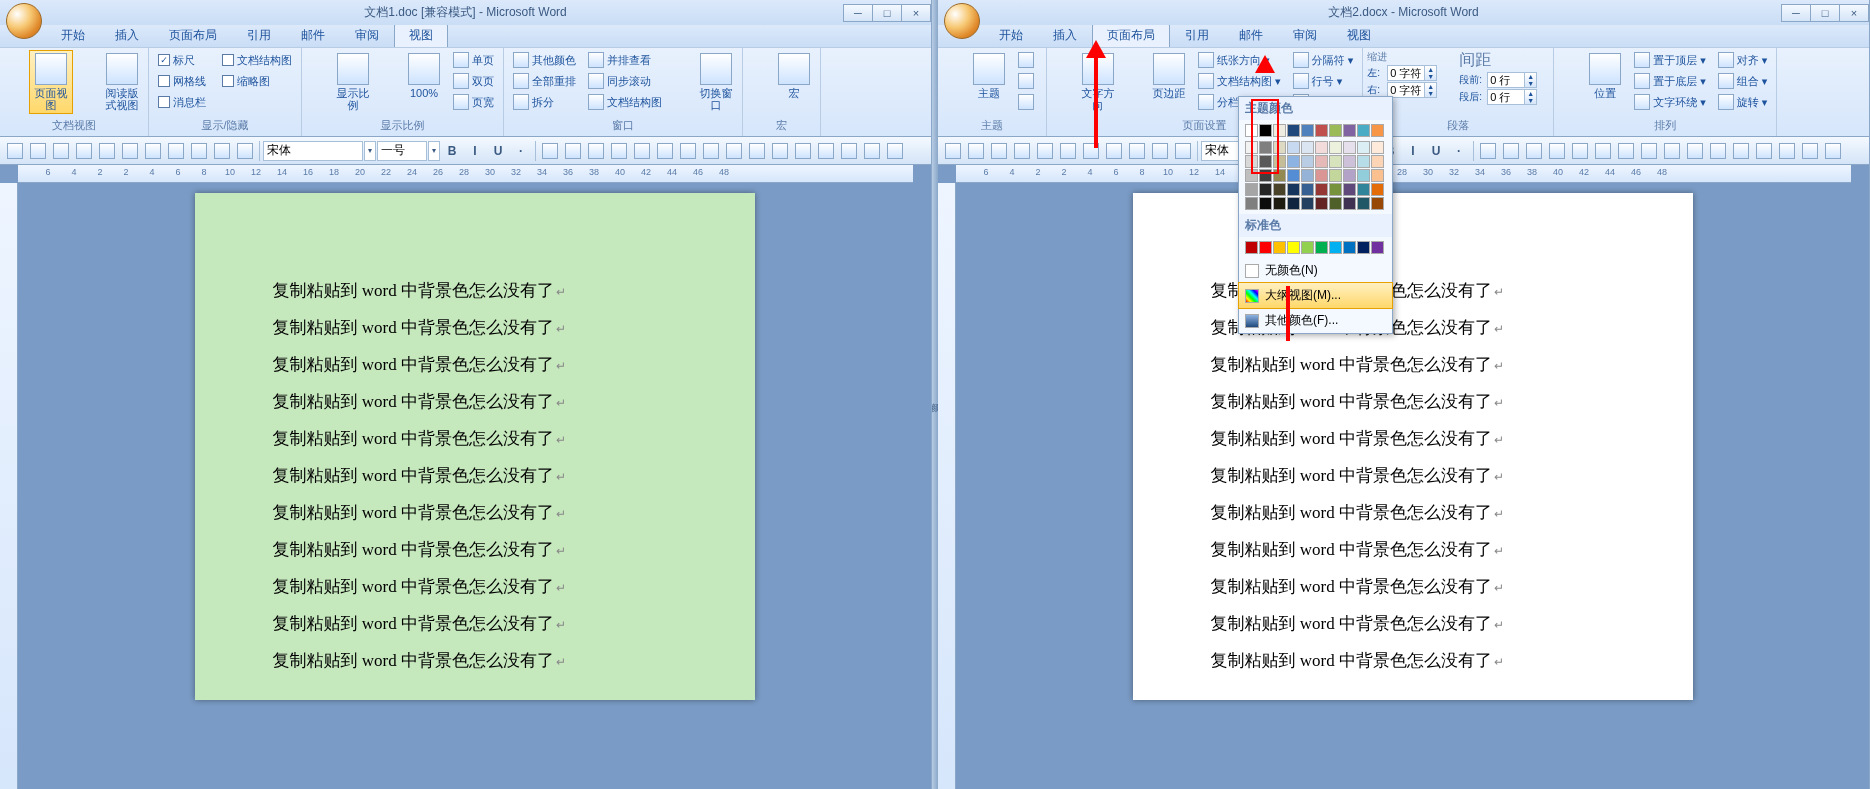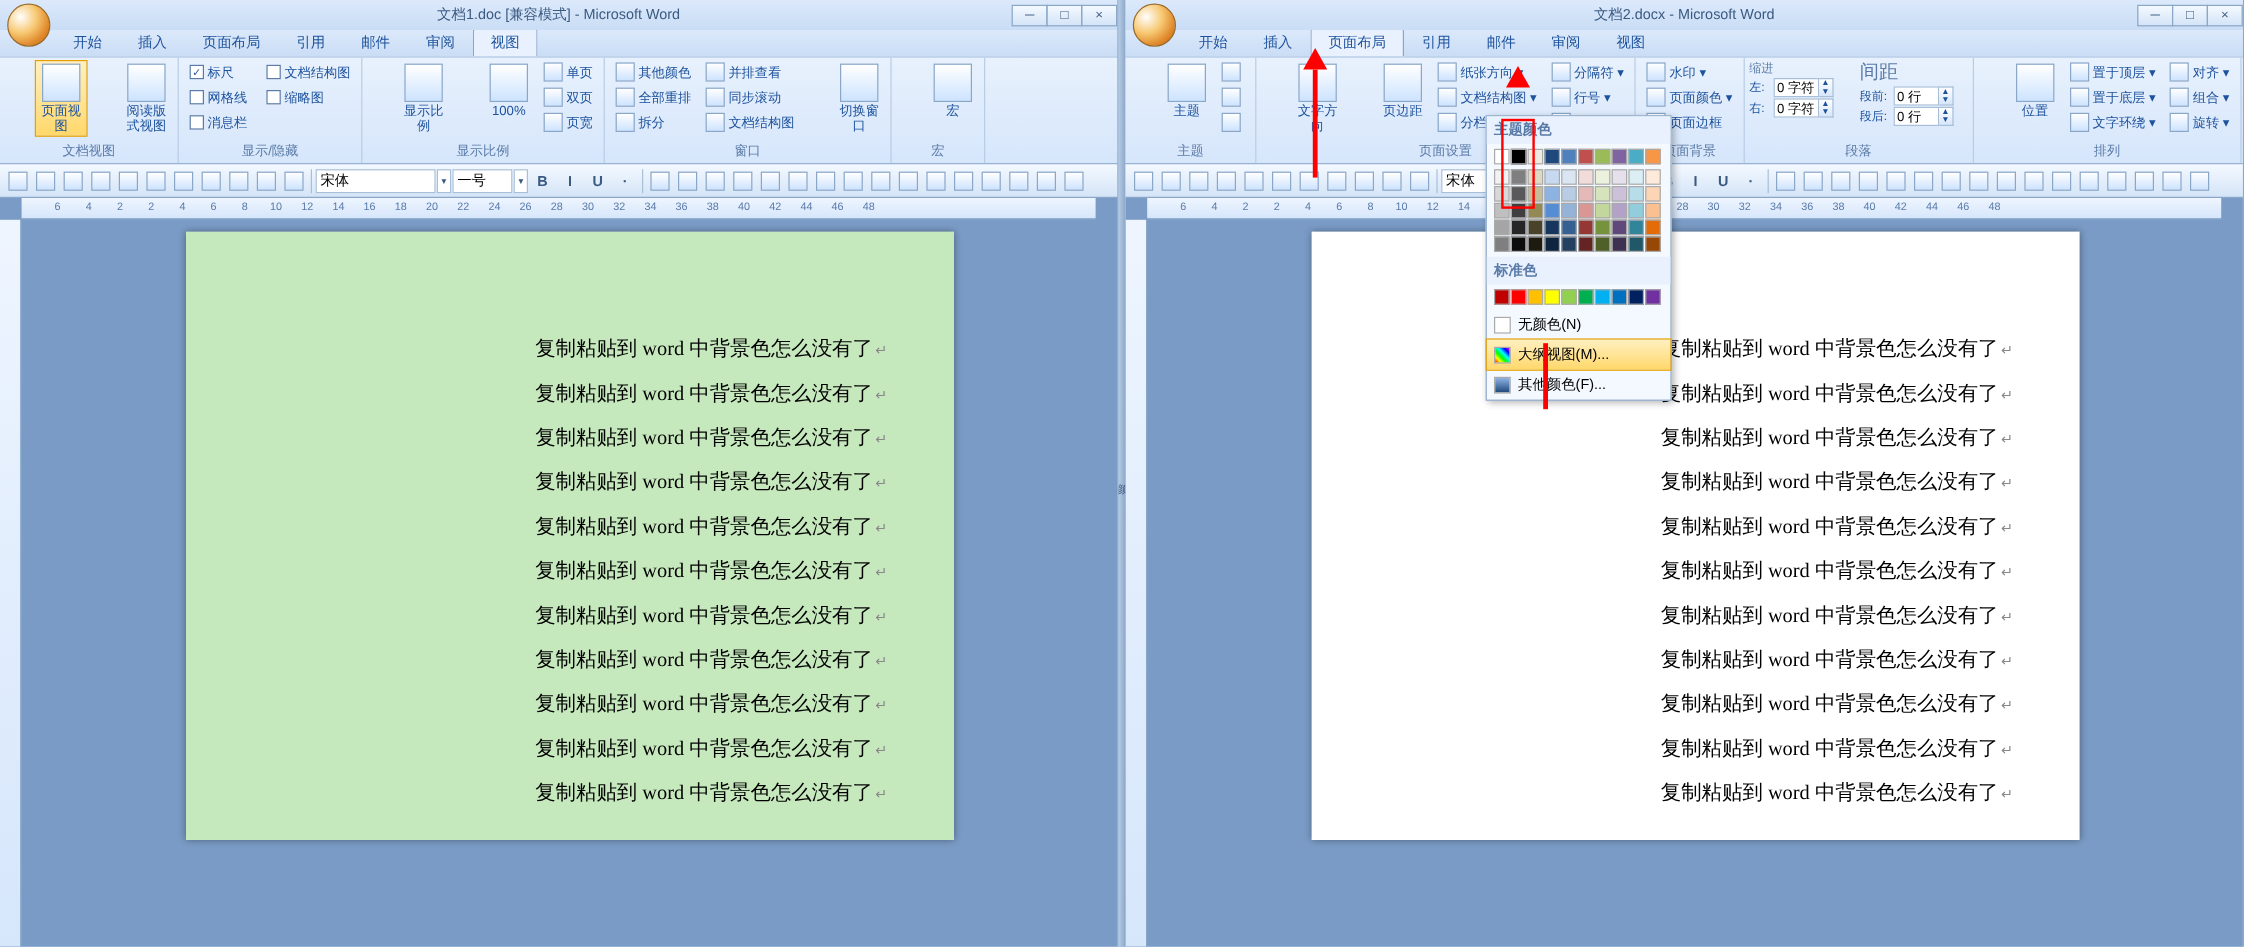--- a/index.html
+++ b/index.html
@@ -41,21 +41,21 @@
 .qsep { width:1px; height:20px; background:#a8bfd9; margin:0 2px; }
 .fontbox { height:20px; border:1px solid #a8bfd9; background:#fff; font-size:12px; padding:0 3px; display:flex; align-items:center; }
 .dd { width:12px; text-align:center; font-size:8px; color:#3b5a82; }
 
 
 .docwrap { flex:1; background:#7a9bc5; display:flex; flex-direction:column; overflow:hidden; position:relative; }
 .hruler { height:18px; background:linear-gradient(#eef5ff,#d6e6fb); border-bottom:1px solid #8aa7c8; margin:0 18px; font-size:9px; color:#5a7ba8; position:relative; overflow:hidden; }
 .hruler .num { position:absolute; top:2px; transform:translateX(-50%); }
 .docscroll { flex:1; overflow:hidden; display:flex; }
 .vruler { width:18px; background:linear-gradient(#eef5ff,#d6e6fb); border-right:1px solid #8aa7c8; }
-.page { background:#fff; margin:10px auto 0; box-shadow:0 0 6px rgba(0,0,0,.4); padding:80px 55px 20px; width:640px;text-align:right; }
+.page { background:#fff; margin:10px auto 0; box-shadow:0 0 6px rgba(0,0,0,.4); padding:80px 78px 20px; width:560px; }
 .page.green { background:#c6e8bd; }
 .page p { font-family:SimSun,serif; font-size:17px; line-height:35px; color:#000; white-space:nowrap; }
 .page p::after { content:"↵"; color:#888; font-size:12px; margin-left:2px; }
 .splitgrip { width:6px; background:linear-gradient(90deg,#b8cce4,#8aa7c8); cursor:col-resize; display:flex; align-items:center; justify-content:center; font-size:9px; color:#3b5a82; writing-mode:vertical-rl; }
 
 
 .popup { position:absolute; top:96px; left:300px; width:155px; background:#f4f9ff; border:1px solid #8aa7c8; box-shadow:2px 2px 6px rgba(0,0,0,.3); font-size:12px; z-index:20; }
 .popup-hd { padding:3px 6px; color:#5a7ba8; font-weight:bold; background:#e8f1fd; }
 .swatches { display:grid; grid-template-columns:repeat(10,13px); gap:1px; padding:4px 6px; }
 .swatch { width:13px; height:13px; border:1px solid #aaa; }
@@ -428,39 +428,20 @@
               <div class="ico"></div>
               <span>行号 ▾</span>
             </div>
           <div class="smallbtn">
               <div class="ico"></div>
               <span>断字 ▾</span>
             </div>
         </div>
       </div>
       <div class="group-label">页面设置</div>
-    </div>
-    <div class="group">
-      <div class="group-body">
-        <div class="smallstack">
-          <div class="smallbtn">
-              <div class="ico"></div>
-              <span>水印 ▾</span>
-            </div>
-          <div class="smallbtn">
-              <div class="ico"></div>
-              <span>页面颜色 ▾</span>
-            </div>
-          <div class="smallbtn">
-              <div class="ico"></div>
-              <span>页面边框</span>
-            </div>
-        </div>
-      </div>
-      <div class="group-label">页面背景</div>
     </div>
     <div class="group">
       <div class="group-body">
         <div class="smallstack" style="width:90px">
           <div style="font-size:10px;color:#5a7ba8;text-align:left">缩进</div>
           <div class="spin">
               <span style="width:20px;font-size:10px">左:</span>
               <input value="0 字符" style="">
               <div class="arrows">▲<br>▼</div>
             </div>

